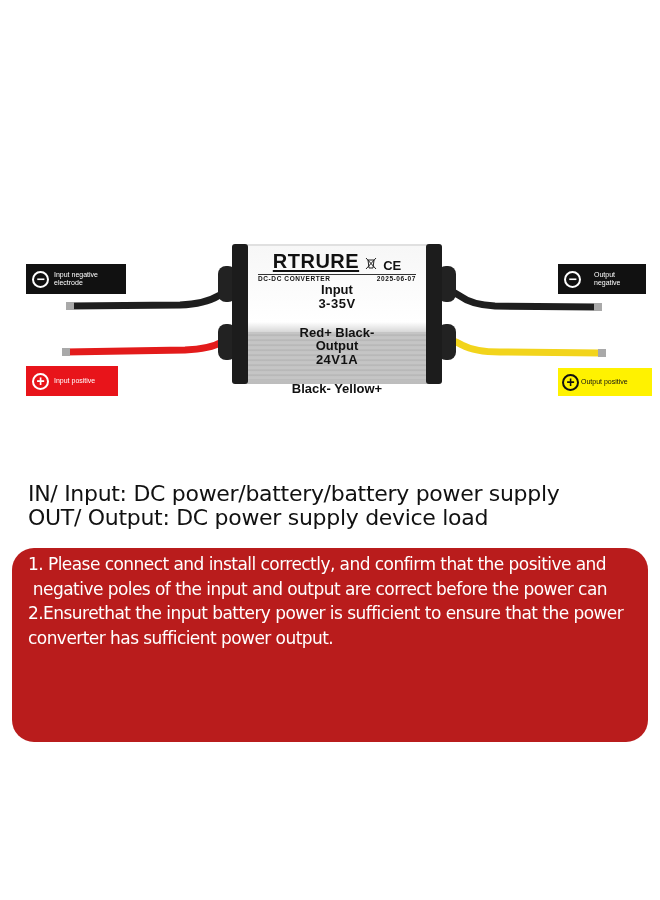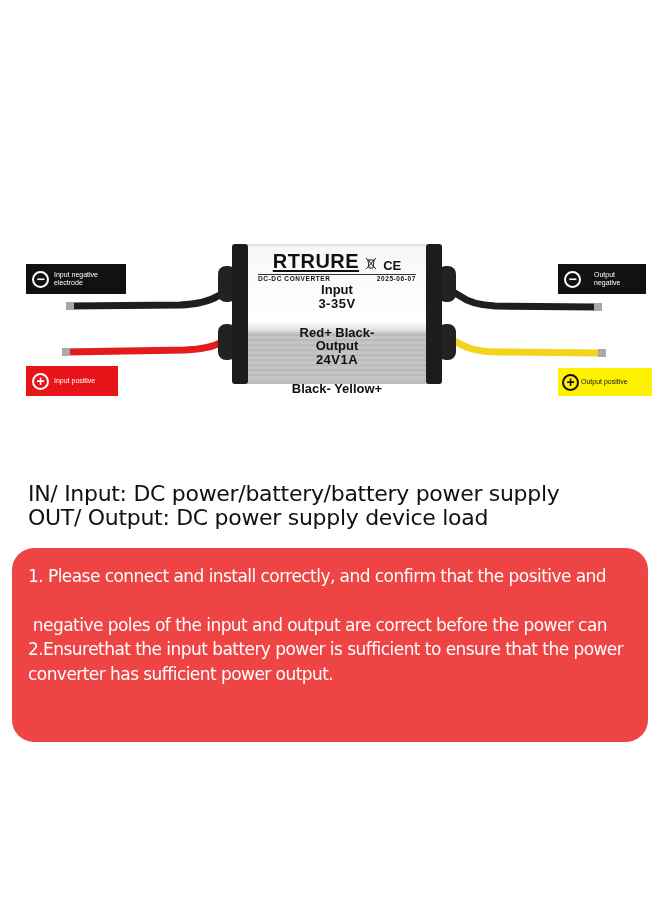--- a/index.html
+++ b/index.html
@@ -69,21 +69,21 @@
 
   
   .headline {
     position: absolute; left: 28px; font-family: "DejaVu Sans", sans-serif; font-size: 22px; color: #111;
     letter-spacing: -0.3px; white-space: nowrap;
   }
 
   
   .notes {
     position: absolute; left: 12px; top: 548px; width: 636px; height: 194px; box-sizing: border-box;
-    background: #ef4444; border-radius: 22px; padding: 16px 10px 0 16px; color: #ffffff;
+    background: #b91c1c; border-radius: 22px; padding: 4px 10px 0 16px; color: #ffffff;
     font-family: "DejaVu Sans", sans-serif; font-size: 17px; line-height: 24.6px; letter-spacing: -0.55px;
   }
   .notes p { margin: 0; white-space: nowrap; }
 </style>
 </head>
 <body>
 
 <svg class="wires" width="660" height="900" viewBox="0 0 660 900">
 
   <path d="M70 306 L180 305 Q205 304 218 296 Q228 290 240 290" fill="none" stroke="#1e1e1e" stroke-width="7" stroke-linecap="butt"></path>
@@ -164,16 +164,16 @@
 <div class="tag tag-yellow" style="left:558px; top:368px; width:86px; height:28px; gap:2px; padding:0 4px;">
   <span class="circ">+</span>
   <span>Output positive</span>
 </div>
 
 <div class="headline" style="top:465px;margin-top:16px;">IN/ Input: DC power/battery/battery power supply</div>
 <div class="headline" style="top:505px;">OUT/ Output: DC power supply device load</div>
 
 <div class="notes">
   <p>1. Please connect and install correctly, and confirm that the positive and</p>
-  <p style="white-space:pre;margin-top:24px;"> negative poles of the input and output are correct before the power can</p>
+  <p style="white-space:pre;"> negative poles of the input and output are correct before the power can</p>
   <p>2.Ensurethat the input battery power is sufficient to ensure that the power</p>
   <p>converter has sufficient power output.</p>
 </div>
 
 </body></html>

